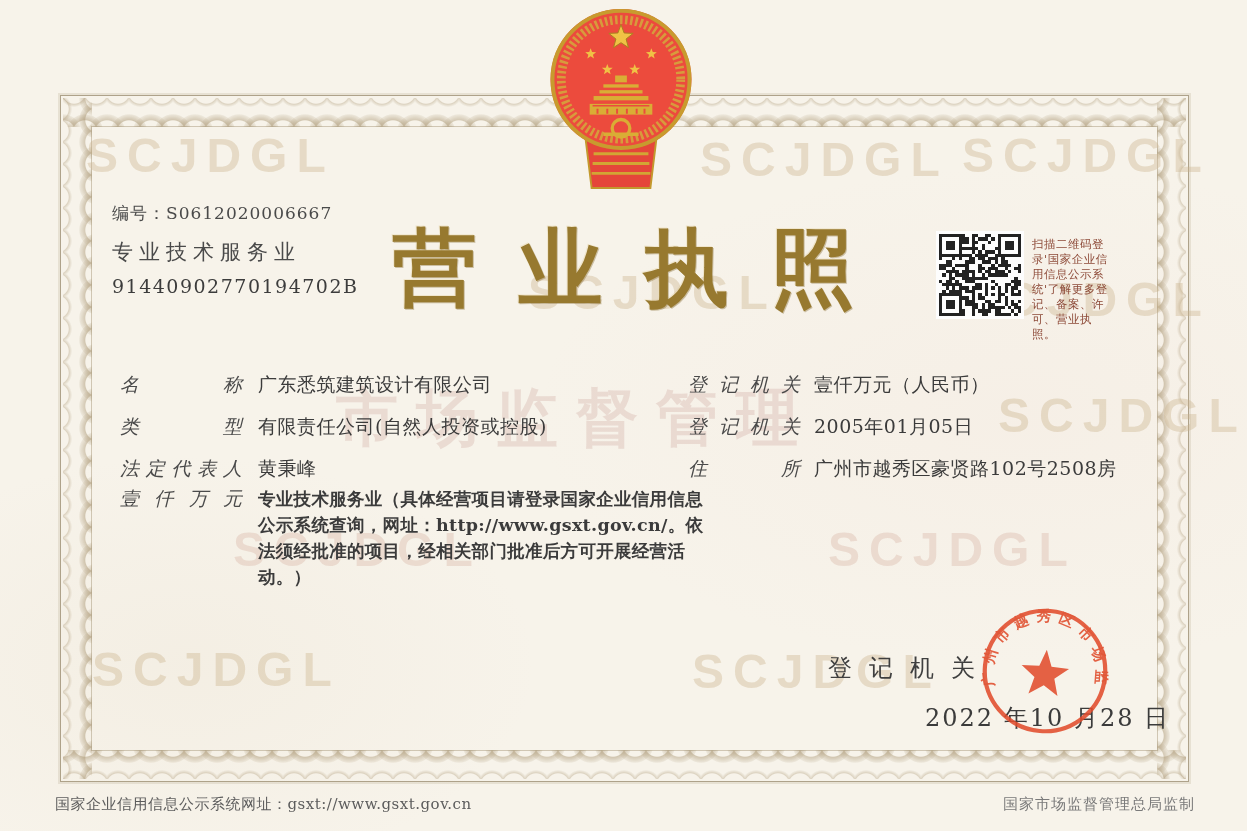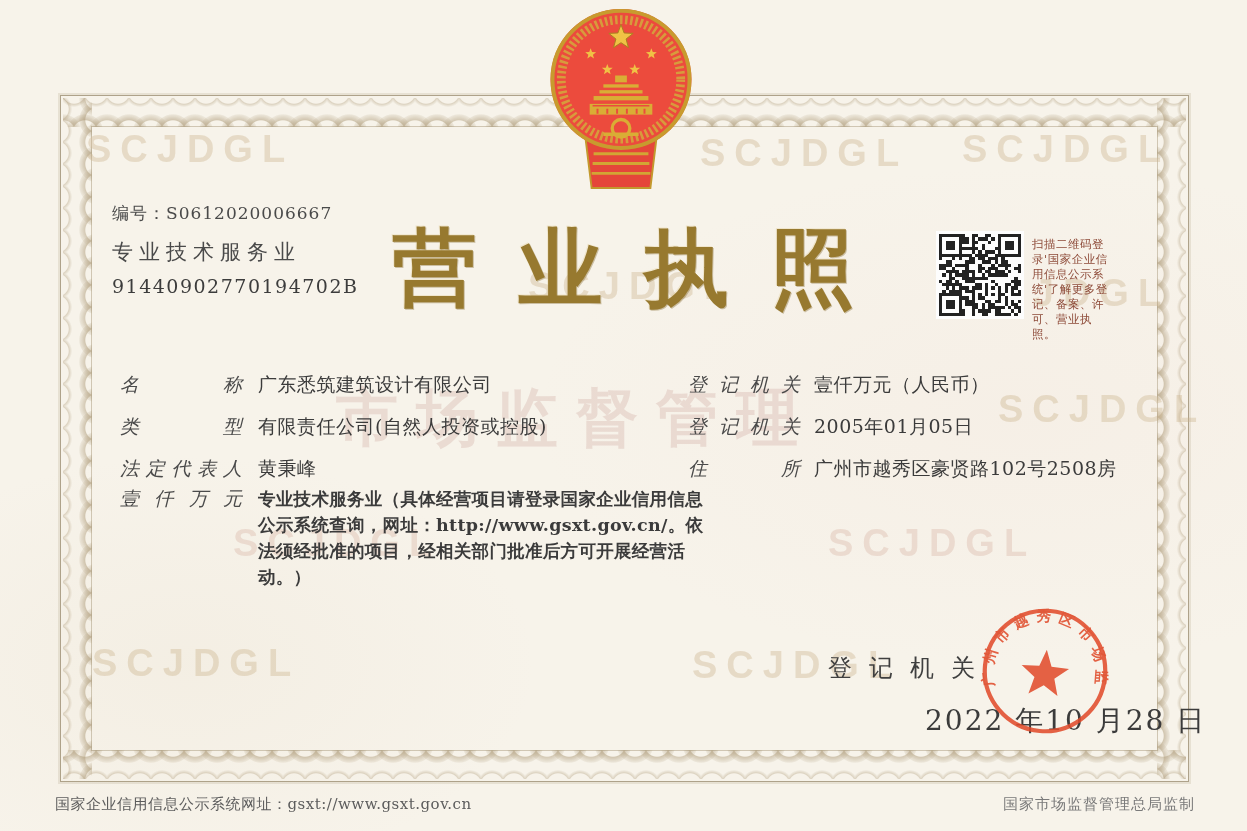--- a/index.html
+++ b/index.html
@@ -33,21 +33,21 @@
     background-image:
       radial-gradient(circle at 120% 50%, rgba(0,0,0,0) 12px, rgba(168,148,112,.50) 13px, rgba(168,148,112,.16) 18px, rgba(0,0,0,0) 19px),
       radial-gradient(circle at 120% 50%, rgba(0,0,0,0) 12px, rgba(168,148,112,.45) 13px, rgba(168,148,112,.14) 18px, rgba(0,0,0,0) 19px),
       radial-gradient(circle at -20% 50%, rgba(0,0,0,0) 11px, rgba(168,148,112,.35) 12px, rgba(0,0,0,0) 15px);
     background-size:29px 44px,29px 44px,29px 22px;
     background-position:0 0,0 22px,0 0;}
   .band.v.right{transform:scaleX(-1);}
 
   
   .wm{position:absolute;font-family:"Liberation Sans","DejaVu Sans",sans-serif;
-    font-weight:bold;font-size:38px;letter-spacing:9px;color:rgba(203,178,140,.38);
+    font-weight:bold;font-size:48px;letter-spacing:9px;color:rgba(203,178,140,.38);
     user-select:none;white-space:nowrap;}
   .wm.pink{color:rgba(210,165,150,.30);}
   .wm-big{position:absolute;left:336px;top:376px;font-size:62px;letter-spacing:18px;
     color:rgba(196,152,144,.26);font-weight:bold;white-space:nowrap;text-align:center;}
 
   
   .serial-line{position:absolute;left:112px;top:202px;font-size:17px;color:#4a4a4a;letter-spacing:1px;}
   .credit-label{position:absolute;left:112px;top:238px;font-size:21px;color:#4a4a4a;letter-spacing:6px;}
   .credit-code{position:absolute;left:112px;top:275px;font-size:19px;color:#3c3c3c;letter-spacing:1.5px;font-family:"DejaVu Serif",serif;}
   .title{position:absolute;left:0;top:212px;width:1247px;text-align:center;
@@ -70,21 +70,21 @@
     color:#4a4a4a;font-style:italic;}
   .field.l .flabel{width:122px;}
   .field.l .fvalue{display:inline-block;vertical-align:top;margin-left:16px;}
   .field.r .flabel{width:112px;}
   .field.r .fvalue{display:inline-block;vertical-align:top;margin-left:14px;}
   .fvalue{letter-spacing:.5px;}
   .scope .fvalue{width:452px;font-size:17.5px;line-height:26px;letter-spacing:.3px;font-weight:bold;}
 
   
   .authority{position:absolute;left:828px;top:652px;font-size:24px;letter-spacing:17px;color:#3f3f3f;}
-  .reg-date{position:absolute;left:925px;top:702px;font-size:28px;letter-spacing:2px;color:#3b3b3b;white-space:nowrap;}
+  .reg-date{position:absolute;left:925px;top:702px;font-size:24px;letter-spacing:2px;color:#3b3b3b;white-space:nowrap;}
   .seal{position:absolute;left:972px;top:598px;width:146px;height:146px;transform:rotate(5deg);opacity:.92;}
 
   
   .footer-left{position:absolute;left:55px;top:795px;font-size:15px;color:#5c5c5c;letter-spacing:.5px;}
   .footer-right{position:absolute;right:52px;top:795px;font-size:15px;color:#7a7a7a;letter-spacing:1px;}
 
   
   .emblem{position:absolute;left:545px;top:5px;width:152px;height:186px;}
 </style>
 </head>

